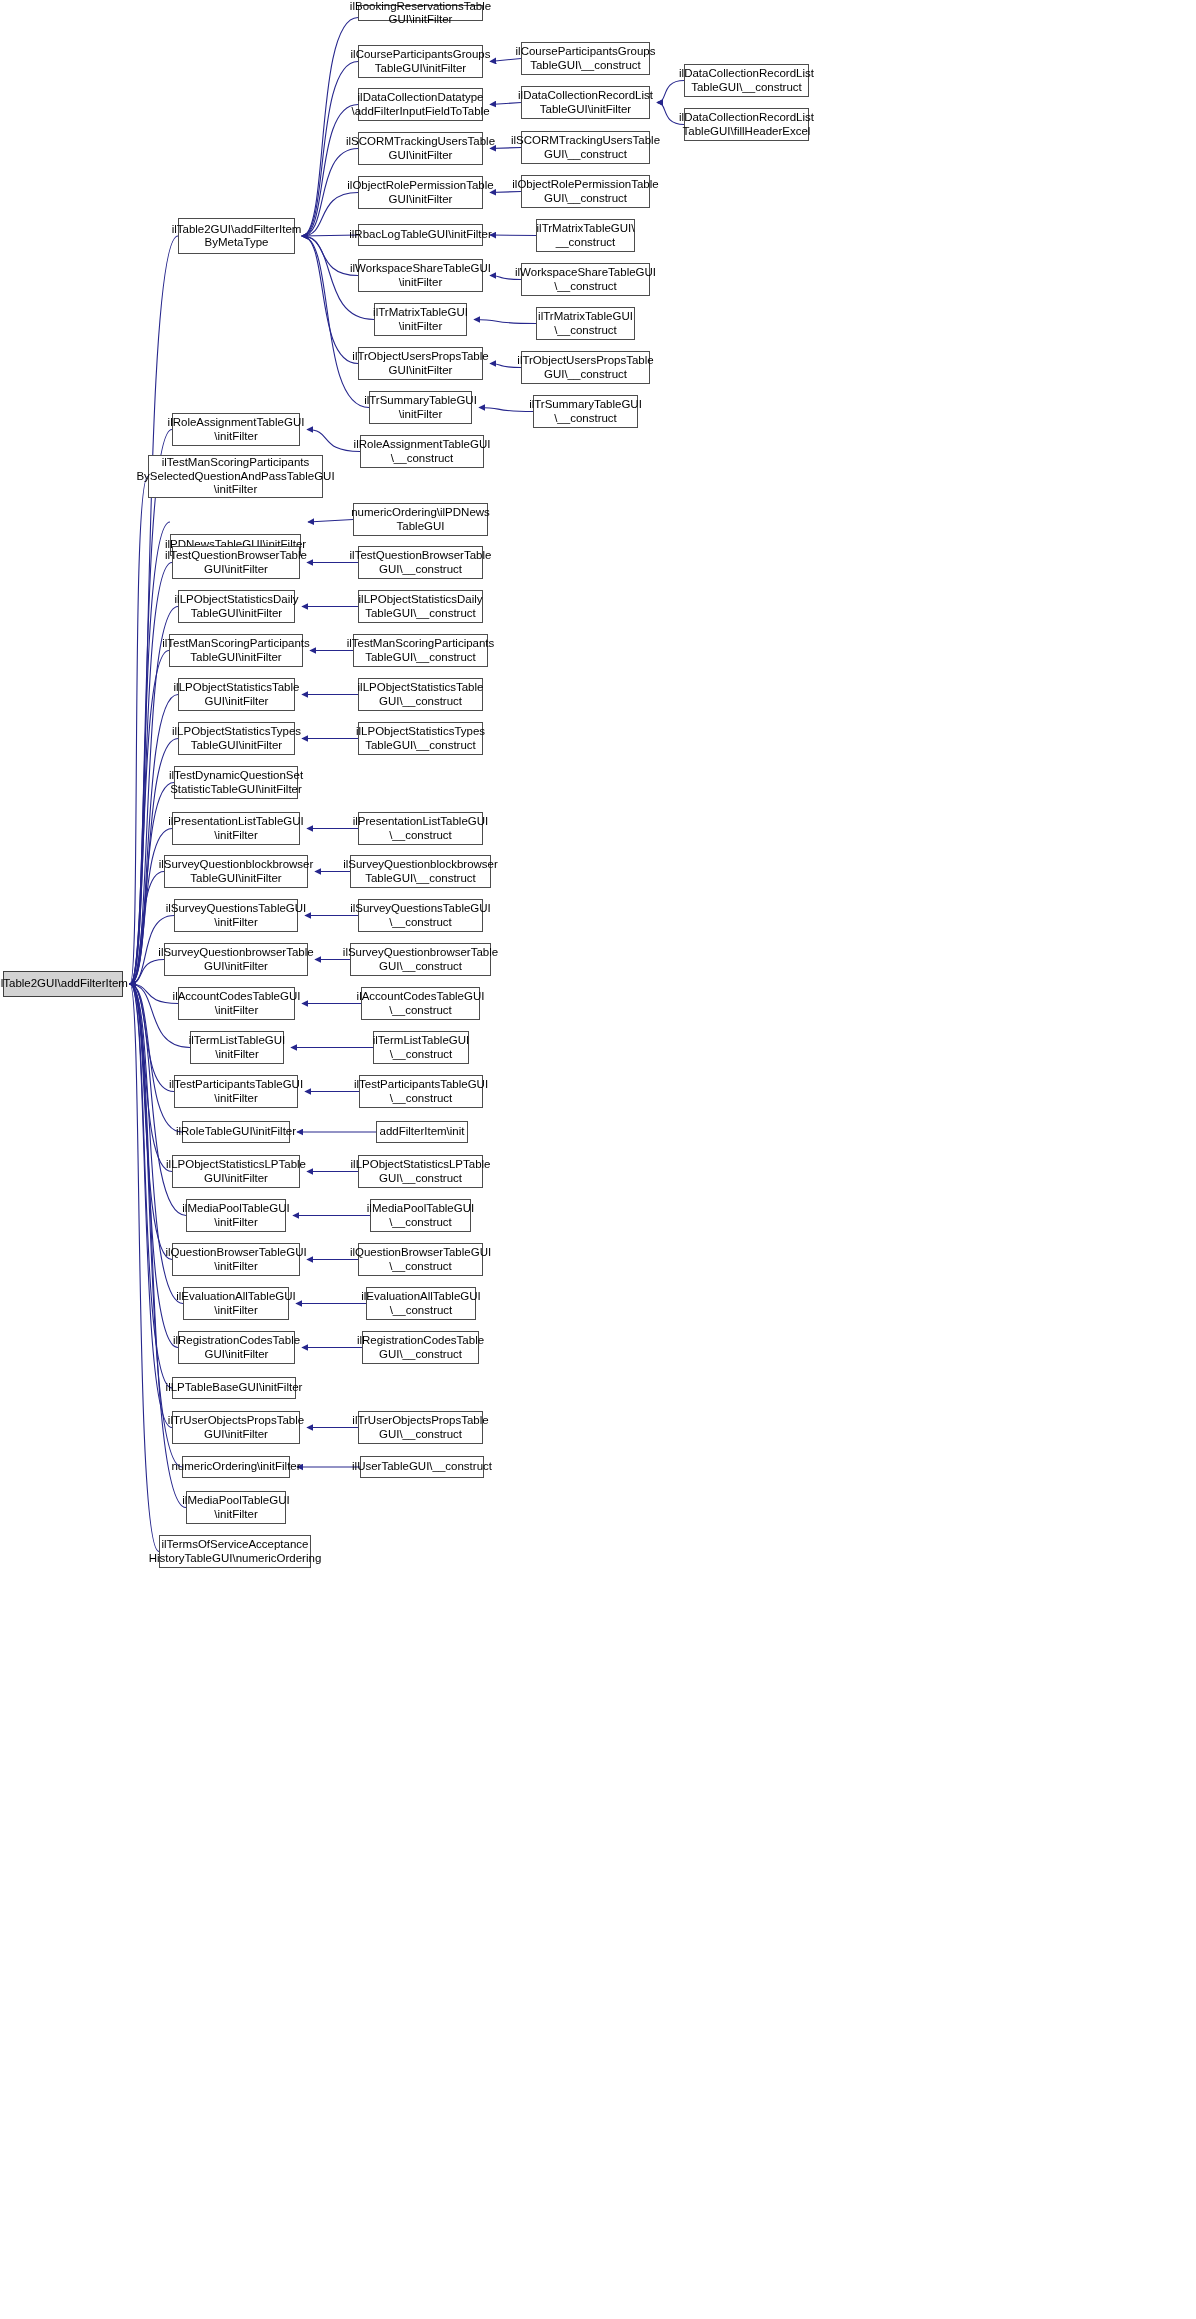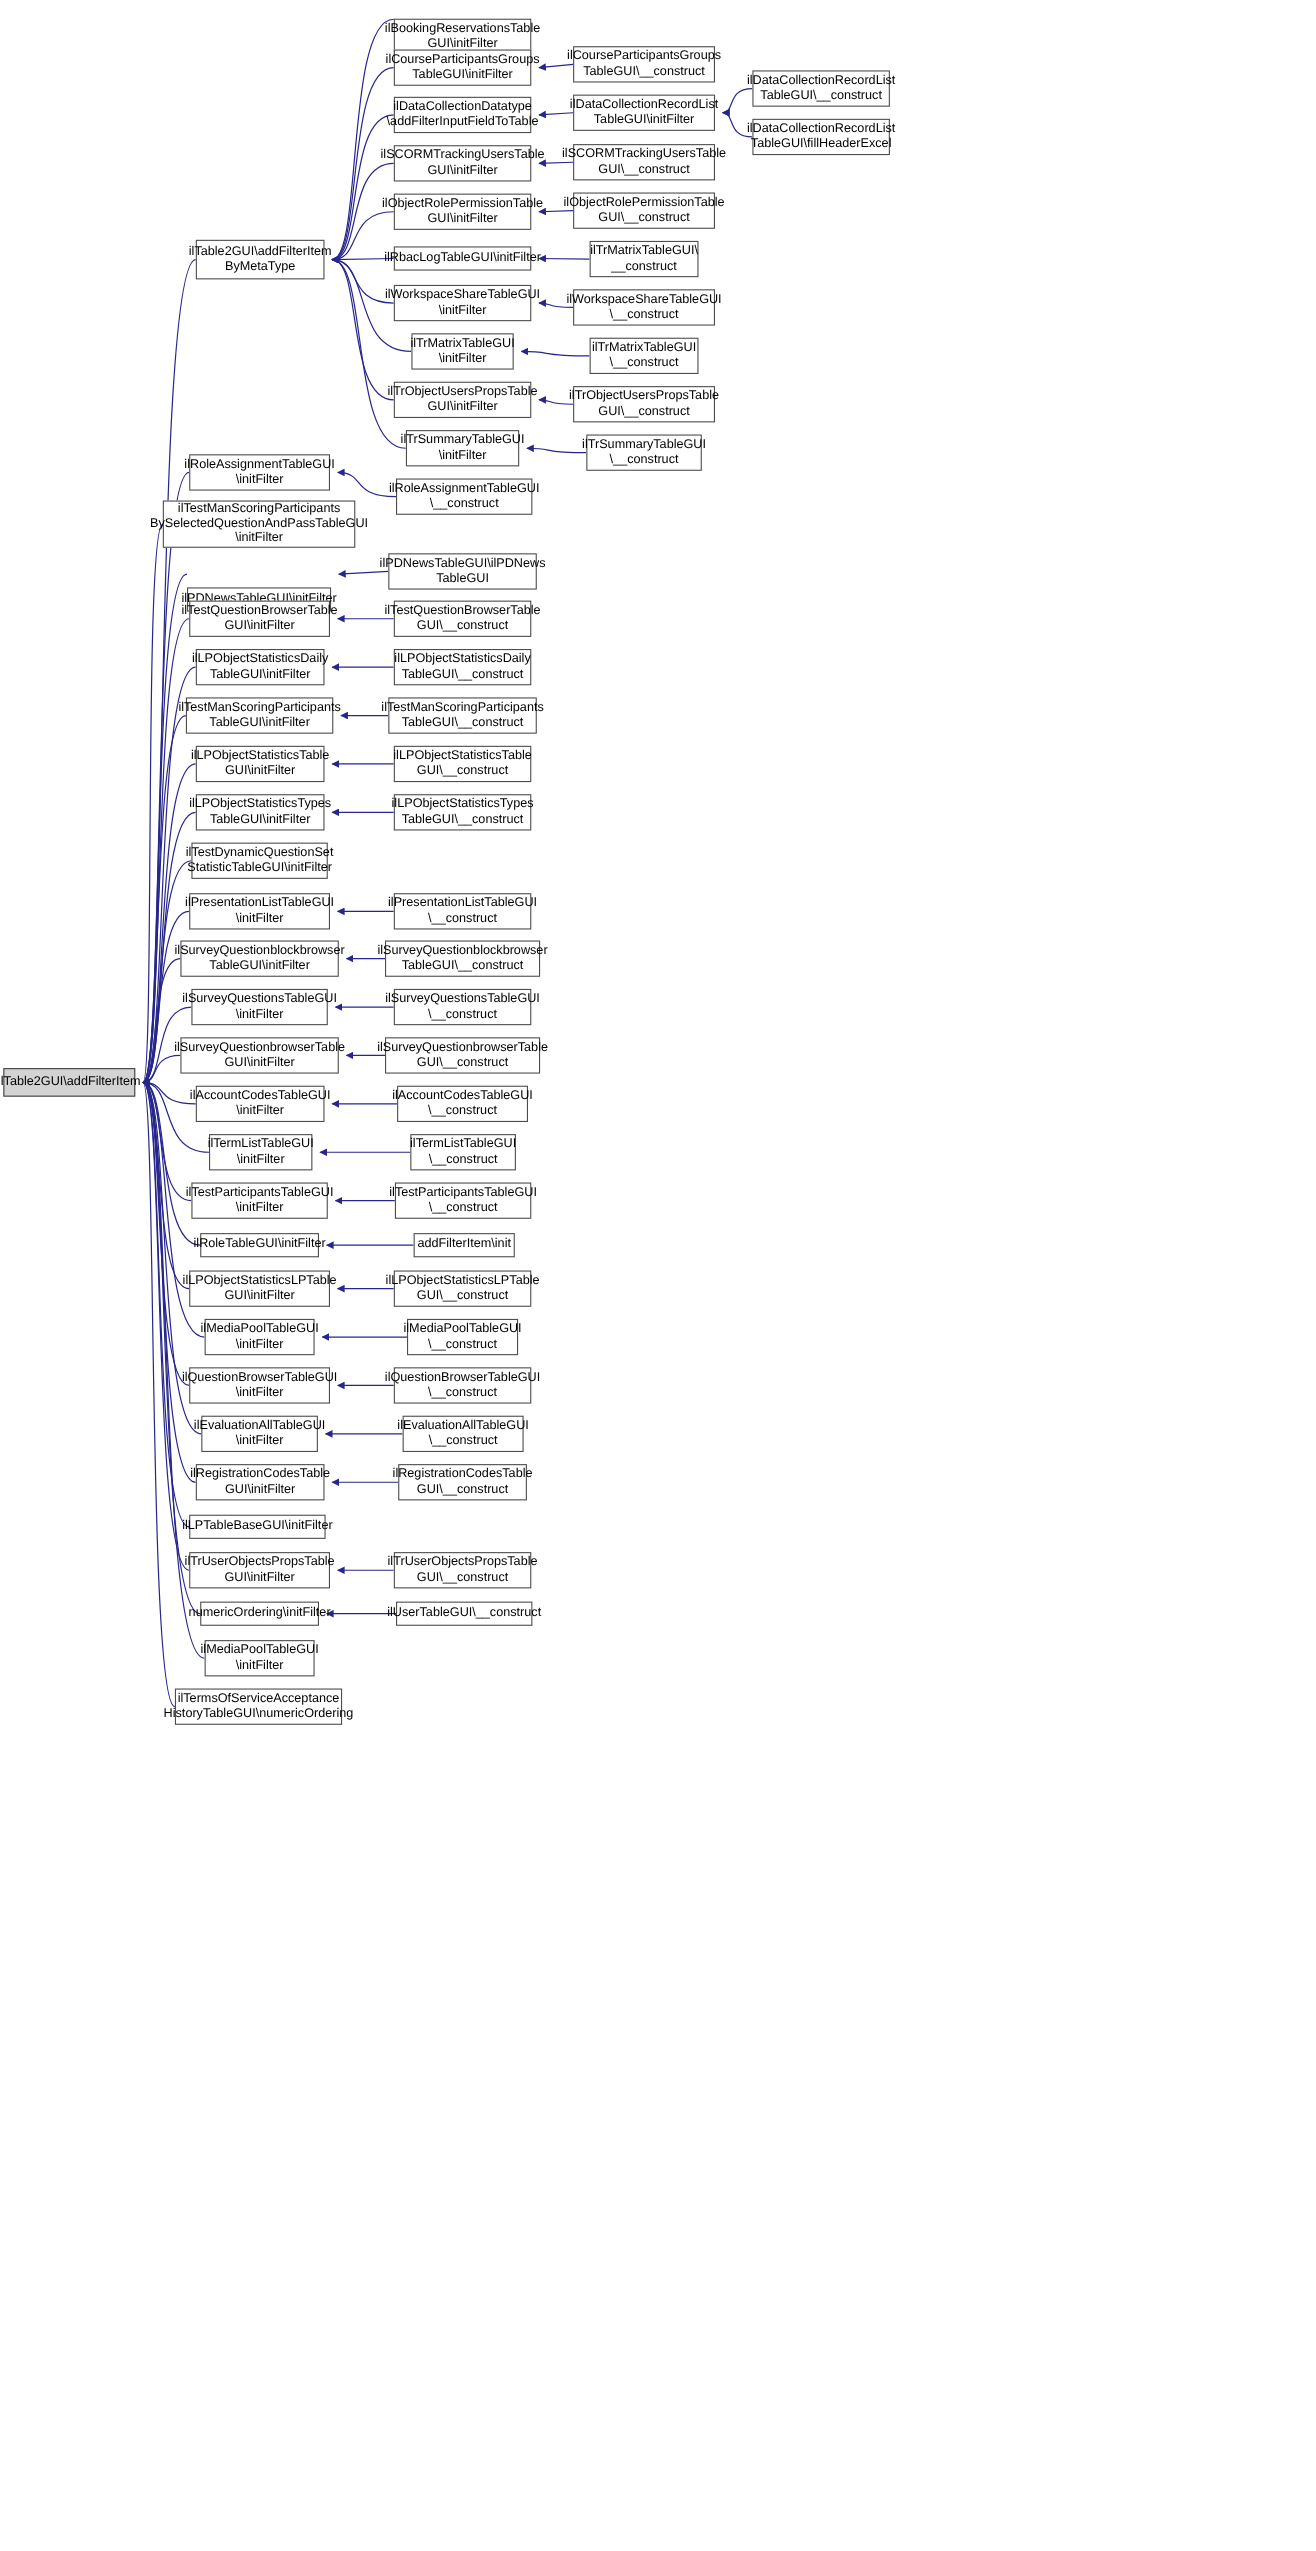--- a/index.html
+++ b/index.html
@@ -113,21 +113,21 @@
       <path d="M 358 1259.5 L 307 1259.5" fill="none" stroke="#26268c" stroke-width="1.1" marker-end="url(#arrow)"></path>
       <path d="M 366 1303.5 L 296 1303.5" fill="none" stroke="#26268c" stroke-width="1.1" marker-end="url(#arrow)"></path>
       <path d="M 362 1347.5 L 302 1347.5" fill="none" stroke="#26268c" stroke-width="1.1" marker-end="url(#arrow)"></path>
       <path d="M 358 1427.5 L 307 1427.5" fill="none" stroke="#26268c" stroke-width="1.1" marker-end="url(#arrow)"></path>
       <path d="M 360 1467 L 297 1467" fill="none" stroke="#26268c" stroke-width="1.1" marker-end="url(#arrow)"></path>
     </svg>
   <div id="nodes">
       <div class="node root" style="left: 3px; top: 971px; width: 120px; height: 26px;">ilTable2GUI\addFilterItem</div>
       <div class="node" style="left: 178px; top: 218px; width: 117px; height: 36px;">ilTable2GUI\addFilterItem
 ByMetaType</div>
-      <div class="node" style="left: 358px; top: 17px; width: 125px; height: 33px;">ilBookingReservationsTable
+      <div class="node" style="left: 358px; top: 5px; width: 125px; height: 16px;">ilBookingReservationsTable
 GUI\initFilter</div>
       <div class="node" style="left: 358px; top: 45px; width: 125px; height: 33px;">ilCourseParticipantsGroups
 TableGUI\initFilter</div>
       <div class="node" style="left: 358px; top: 88px; width: 125px; height: 33px;">ilDataCollectionDatatype
 \addFilterInputFieldToTable</div>
       <div class="node" style="left: 358px; top: 132px; width: 125px; height: 33px;">ilSCORMTrackingUsersTable
 GUI\initFilter</div>
       <div class="node" style="left: 358px; top: 176px; width: 125px; height: 33px;">ilObjectRolePermissionTable
 GUI\initFilter</div>
       <div class="node" style="left: 358px; top: 224px; width: 125px; height: 22px;">ilRbacLogTableGUI\initFilter</div>
@@ -207,21 +207,21 @@
       <div class="node" style="left: 172px; top: 1377px; width: 124px; height: 22px;">ilLPTableBaseGUI\initFilter</div>
       <div class="node" style="left: 172px; top: 1411px; width: 128px; height: 33px;">ilTrUserObjectsPropsTable
 GUI\initFilter</div>
       <div class="node" style="left: 182px; top: 1456px; width: 108px; height: 22px;">numericOrdering\initFilter</div>
       <div class="node" style="left: 186px; top: 1491px; width: 100px; height: 33px;">ilMediaPoolTableGUI
 \initFilter</div>
       <div class="node" style="left: 159px; top: 1535px; width: 152px; height: 33px;">ilTermsOfServiceAcceptance
 HistoryTableGUI\numericOrdering</div>
       <div class="node" style="left: 360px; top: 435px; width: 124px; height: 33px;">ilRoleAssignmentTableGUI
 \__construct</div>
-      <div class="node" style="left: 353px; top: 503px; width: 135px; height: 33px;">ilPDNewsTableGUI\ilPDNews
+      <div class="node" style="left: 353px; top: 503px; width: 135px; height: 33px;">numericOrdering\ilPDNews
 TableGUI</div>
       <div class="node" style="left: 358px; top: 546px; width: 125px; height: 33px;">ilTestQuestionBrowserTable
 GUI\__construct</div>
       <div class="node" style="left: 358px; top: 590px; width: 125px; height: 33px;">ilLPObjectStatisticsDaily
 TableGUI\__construct</div>
       <div class="node" style="left: 353px; top: 634px; width: 135px; height: 33px;">ilTestManScoringParticipants
 TableGUI\__construct</div>
       <div class="node" style="left: 358px; top: 678px; width: 125px; height: 33px;">ilLPObjectStatisticsTable
 GUI\__construct</div>
       <div class="node" style="left: 358px; top: 722px; width: 125px; height: 33px;">ilLPObjectStatisticsTypes

